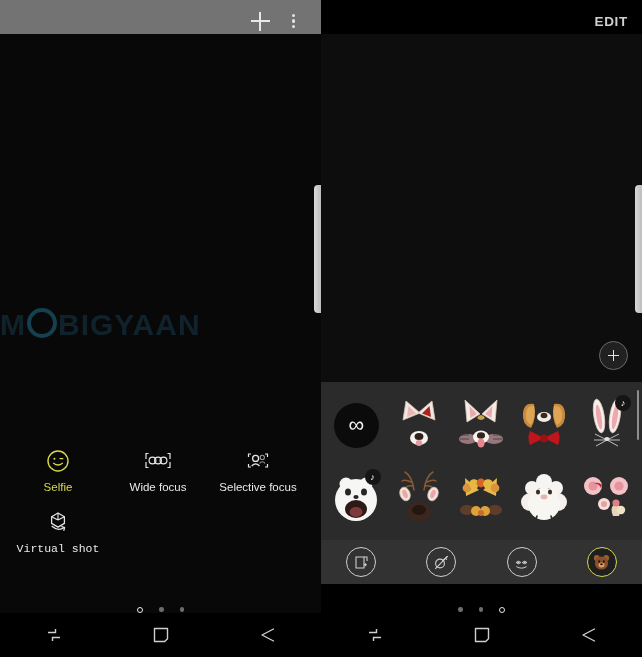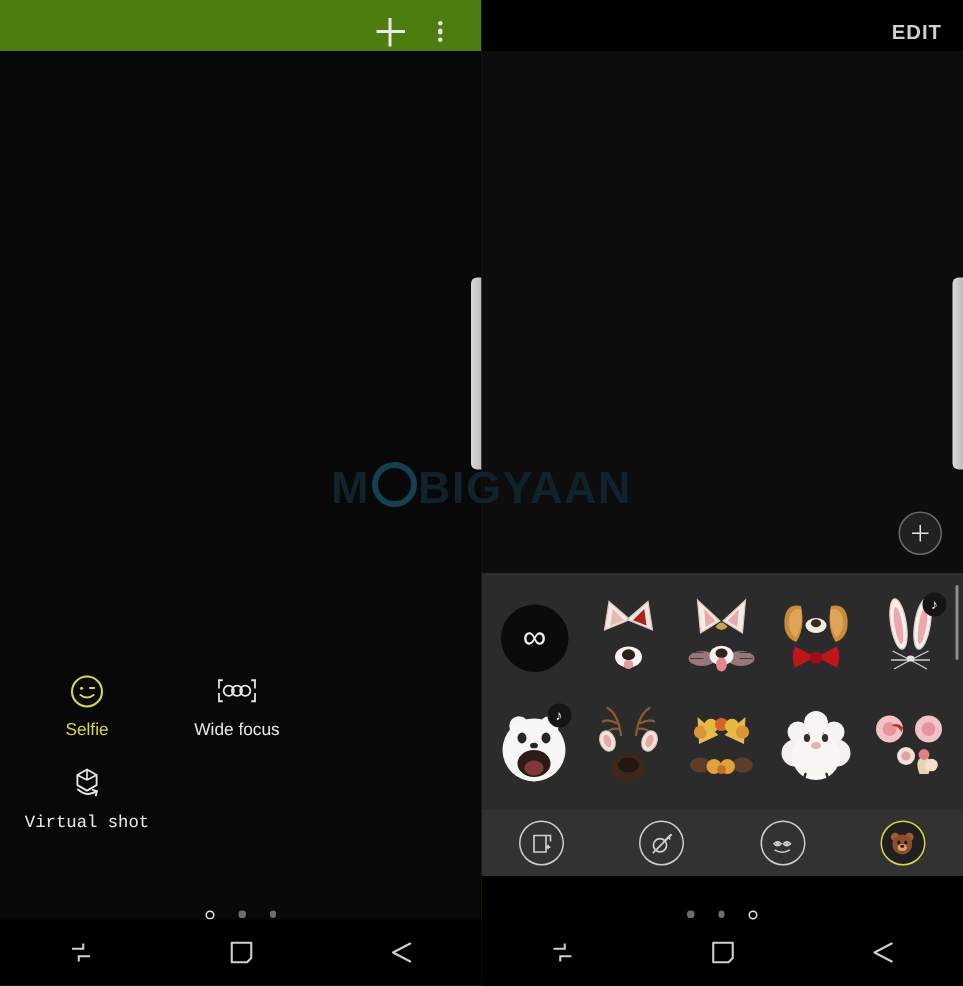--- a/index.html
+++ b/index.html
@@ -23,21 +23,21 @@
   }
 
   
   .panel {
     position: relative;
     width: 321px;
     height: 657px;
     background: #000;
     overflow: hidden;
   }
-  .panel-left  { background: #4d7c0f; }
+  .panel-left  { background: #737373; }
   .panel-right { background: #000; }
 
   
   .topbar {
     position: absolute;
     top: 0; left: 0; right: 0;
     height: 42px;
     display: flex;
     align-items: center;
     justify-content: flex-end;
@@ -101,21 +101,21 @@
   }
   .edge-handle.left-panel-handle  { right: 0; }
   .edge-handle.right-panel-handle { right: 0; }
 
   
   .watermark {
     position: absolute;
     top: 308px;
     left: 0;
     width: 642px;
-    text-align: center;
+    text-align: left;
     font-size: 30px;
     font-weight: bold;
     letter-spacing: 1px;
     color: #10222c;
     z-index: 3;
     pointer-events: none;
     user-select: none;
   }
   .watermark .wm-o-ring {
     display: inline-block;
@@ -361,20 +361,35 @@
               <path d="M5.5 17.5 H3 V12" fill="none" stroke="#e6e6e6" stroke-width="1.2"></path>
               <path d="M24.5 17.5 H27 V12" fill="none" stroke="#e6e6e6" stroke-width="1.2"></path>
               <circle cx="9.5" cy="10.5" r="3.4" fill="none" stroke="#e6e6e6" stroke-width="1.2"></circle>
               <circle cx="15" cy="10.5" r="3.4" fill="none" stroke="#e6e6e6" stroke-width="1.2"></circle>
               <circle cx="20.5" cy="10.5" r="3.4" fill="none" stroke="#e6e6e6" stroke-width="1.2"></circle>
             </svg>
           </div>
           <div class="mode-label">Wide focus</div>
         </div>
 
+        <div class="mode-item">
+          <div class="mode-icon">
+            <svg class="mi" width="28" height="24" viewBox="0 0 28 24">
+              <path d="M7 5 H4.5 V8" fill="none" stroke="#e6e6e6" stroke-width="1.2"></path>
+              <path d="M21 5 H23.5 V8" fill="none" stroke="#e6e6e6" stroke-width="1.2"></path>
+              <path d="M7 18 H4.5 V15" fill="none" stroke="#e6e6e6" stroke-width="1.2"></path>
+              <path d="M21 18 H23.5 V15" fill="none" stroke="#e6e6e6" stroke-width="1.2"></path>
+              <circle cx="11.6" cy="9.4" r="3" fill="none" stroke="#e6e6e6" stroke-width="1.3"></circle>
+              <path d="M7.7 17 q3.9 -4.4 7.8 0" fill="none" stroke="#e6e6e6" stroke-width="1.3"></path>
+              <circle cx="18.3" cy="8.4" r="2.1" fill="none" stroke="#9c9c9c" stroke-width="1.1"></circle>
+              <path d="M15.6 14.3 q2.7 -3.2 5.4 0" fill="none" stroke="#9c9c9c" stroke-width="1.1"></path>
+            </svg>
+          </div>
+          <div class="mode-label">Selective focus</div>
+        </div>
       </div>
 
       <div class="mode-row">
         <div class="mode-item" style="padding-top:14px;font-family:Liberation Mono, monospace;">
           <div class="mode-icon">
             <svg class="mi" width="26" height="26" viewBox="0 0 26 26">
               <path d="M13 4 L19.4 7.7 V14.4 L13 18.1 L6.6 14.4 V7.7 Z" fill="none" stroke="#e6e6e6" stroke-width="1.25" stroke-linejoin="round"></path>
               <path d="M13 4 V11 M13 11 L19.4 7.7 M13 11 L6.6 7.7" fill="none" stroke="#e6e6e6" stroke-width="1.1"></path>
               <path d="M7 17.3 q6 5.4 12.4 1.1" fill="none" stroke="#e6e6e6" stroke-width="1.25" stroke-linecap="round"></path>
               <path d="M16.8 17.6 l2.8 0.9 -0.7 2.8" fill="none" stroke="#e6e6e6" stroke-width="1.25" stroke-linecap="round" stroke-linejoin="round"></path>

